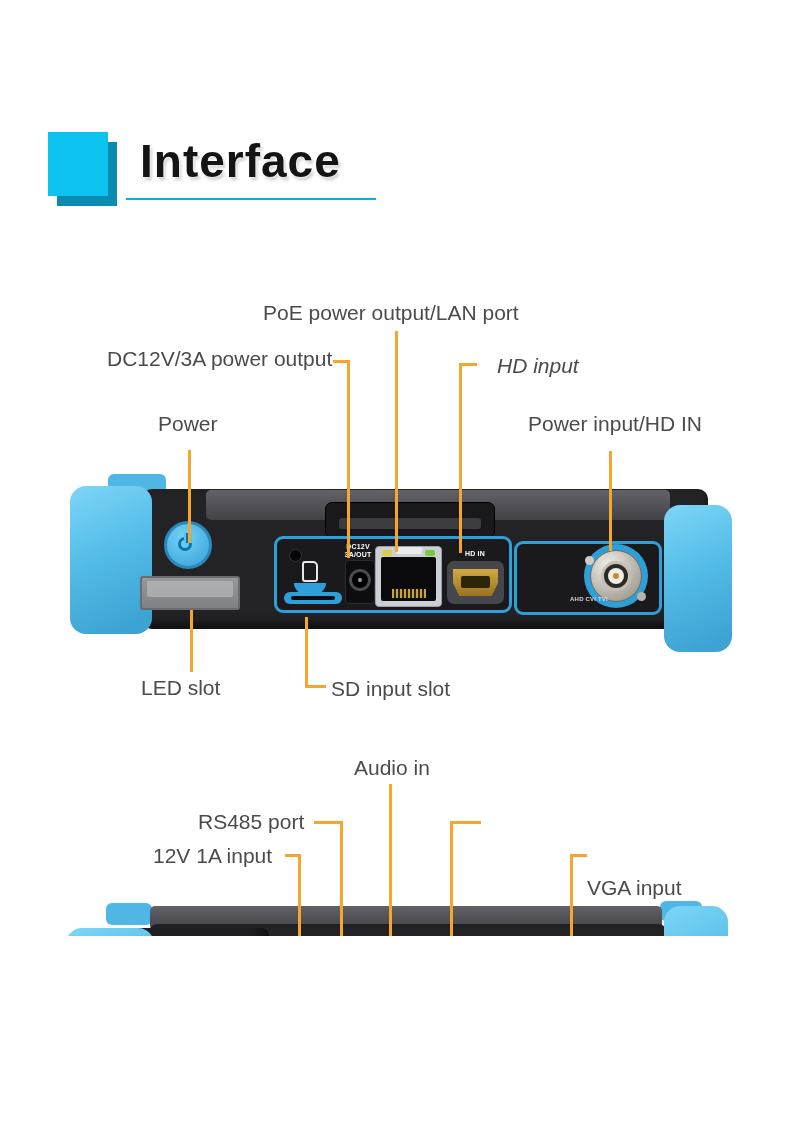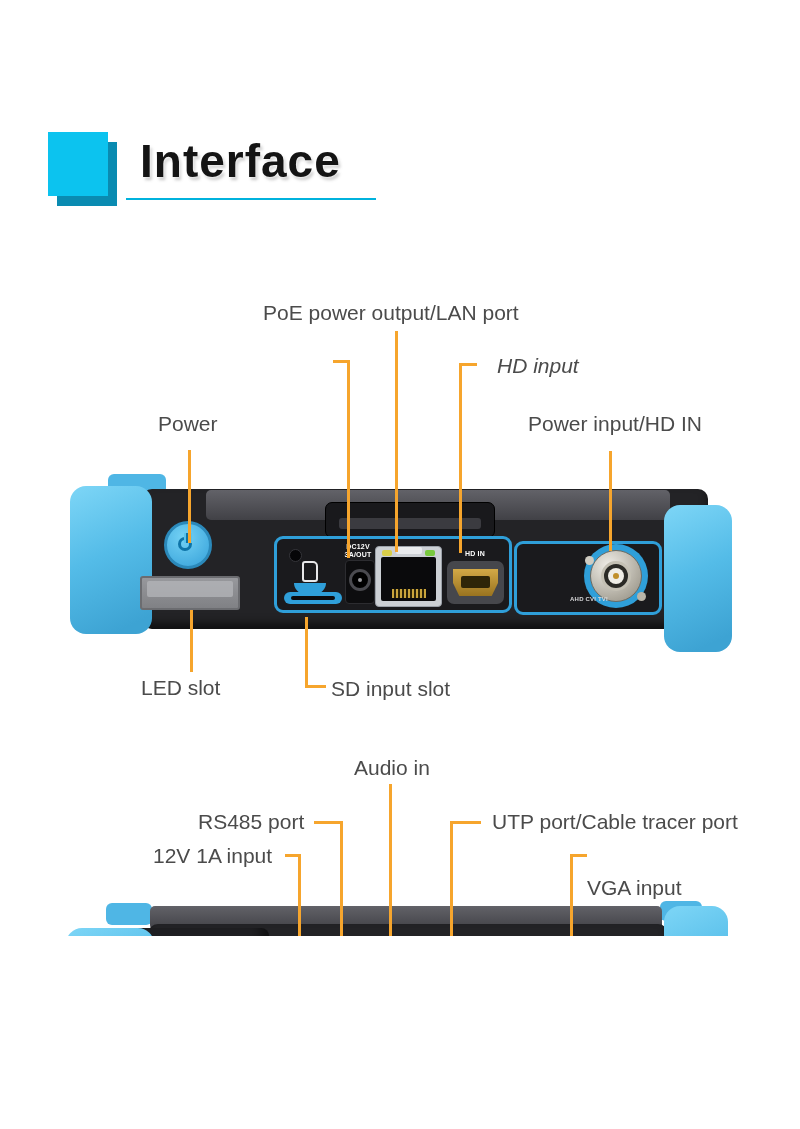--- a/index.html
+++ b/index.html
@@ -91,20 +91,21 @@
   <div class="abs circle" style="left:584px;top:544px;width:64px;height:64px;background:#2f9fd9;"></div>
   <div class="abs circle" style="left:590px;top:550px;width:52px;height:52px;background:radial-gradient(circle at 35% 30%,#f0eee8,#b5b1a6 60%,#8d897d);border:1px solid #6e6a60;"></div>
   <div class="abs circle" style="left:585px;top:556px;width:9px;height:9px;background:#cfccc2;"></div>
   <div class="abs circle" style="left:637px;top:592px;width:9px;height:9px;background:#b8b4a8;"></div>
   <div class="abs circle" style="left:601px;top:561px;width:30px;height:30px;background:#2b2a26;border:3px solid #c4c0b4;"></div>
   <div class="abs circle" style="left:608px;top:568px;width:16px;height:16px;background:#efede6;"></div>
   <div class="abs circle" style="left:613px;top:573px;width:6px;height:6px;background:#c08f2a;"></div>
   <div class="portlabel" style="left:566px;top:595px;width:46px;font-size:6px;color:#d8d8da;">AHD CVI TVI</div>
 
   <div class="callout" style="left:263px;top:301px;">PoE power output/LAN port</div>
+  <div class="callout" style="left:107px;top:347px;">DC12V/3A power output</div>
   <div class="callout" style="left:158px;top:412px;">Power</div>
   <div class="callout" style="left:497px;top:354px;font-style:italic;">HD input</div>
   <div class="callout" style="left:528px;top:412px;">Power input/HD IN</div>
   <div class="callout" style="left:141px;top:676px;">LED slot</div>
   <div class="callout" style="left:331px;top:677px;">SD input slot</div>
 
   <div class="vline" style="left:395px;top:331px;height:221px;"></div>
   <div class="hline" style="left:333px;top:360px;width:16px;"></div>
   <div class="vline" style="left:347px;top:360px;height:198px;"></div>
   <div class="vline" style="left:188px;top:450px;height:93px;"></div>
@@ -173,21 +174,20 @@
       <i style="position:absolute;left:9px;width:4px;height:4px;border-radius:50%;background:#0a1835;"></i>
       <i style="position:absolute;left:18px;width:4px;height:4px;border-radius:50%;background:#0a1835;"></i>
       <i style="position:absolute;left:27px;width:4px;height:4px;border-radius:50%;background:#0a1835;"></i>
       <i style="position:absolute;left:36px;width:4px;height:4px;border-radius:50%;background:#0a1835;"></i>
   </div>
   <div class="portlabel" style="left:558px;top:990px;width:28px;">VGA</div>
   <div class="abs circle" style="left:624px;top:981px;width:15px;height:15px;background:#0a0a0c;"></div>
 
   <div class="callout" style="left:354px;top:756px;">Audio in</div>
   <div class="callout" style="left:198px;top:810px;">RS485 port</div>
-  <div class="callout" style="left:492px;top:810px;">UTP port/Cable tracer port</div>
   <div class="callout" style="left:153px;top:844px;">12V 1A input</div>
   <div class="callout" style="left:587px;top:876px;">VGA input</div>
 
   <div class="vline" style="left:389px;top:784px;height:162px;"></div>
   <div class="hline" style="left:314px;top:821px;width:28px;"></div>
   <div class="vline" style="left:340px;top:821px;height:122px;"></div>
   <div class="hline" style="left:451px;top:821px;width:30px;"></div>
   <div class="vline" style="left:450px;top:821px;height:122px;"></div>
   <div class="hline" style="left:285px;top:854px;width:16px;"></div>
   <div class="vline" style="left:298px;top:854px;height:86px;"></div>

